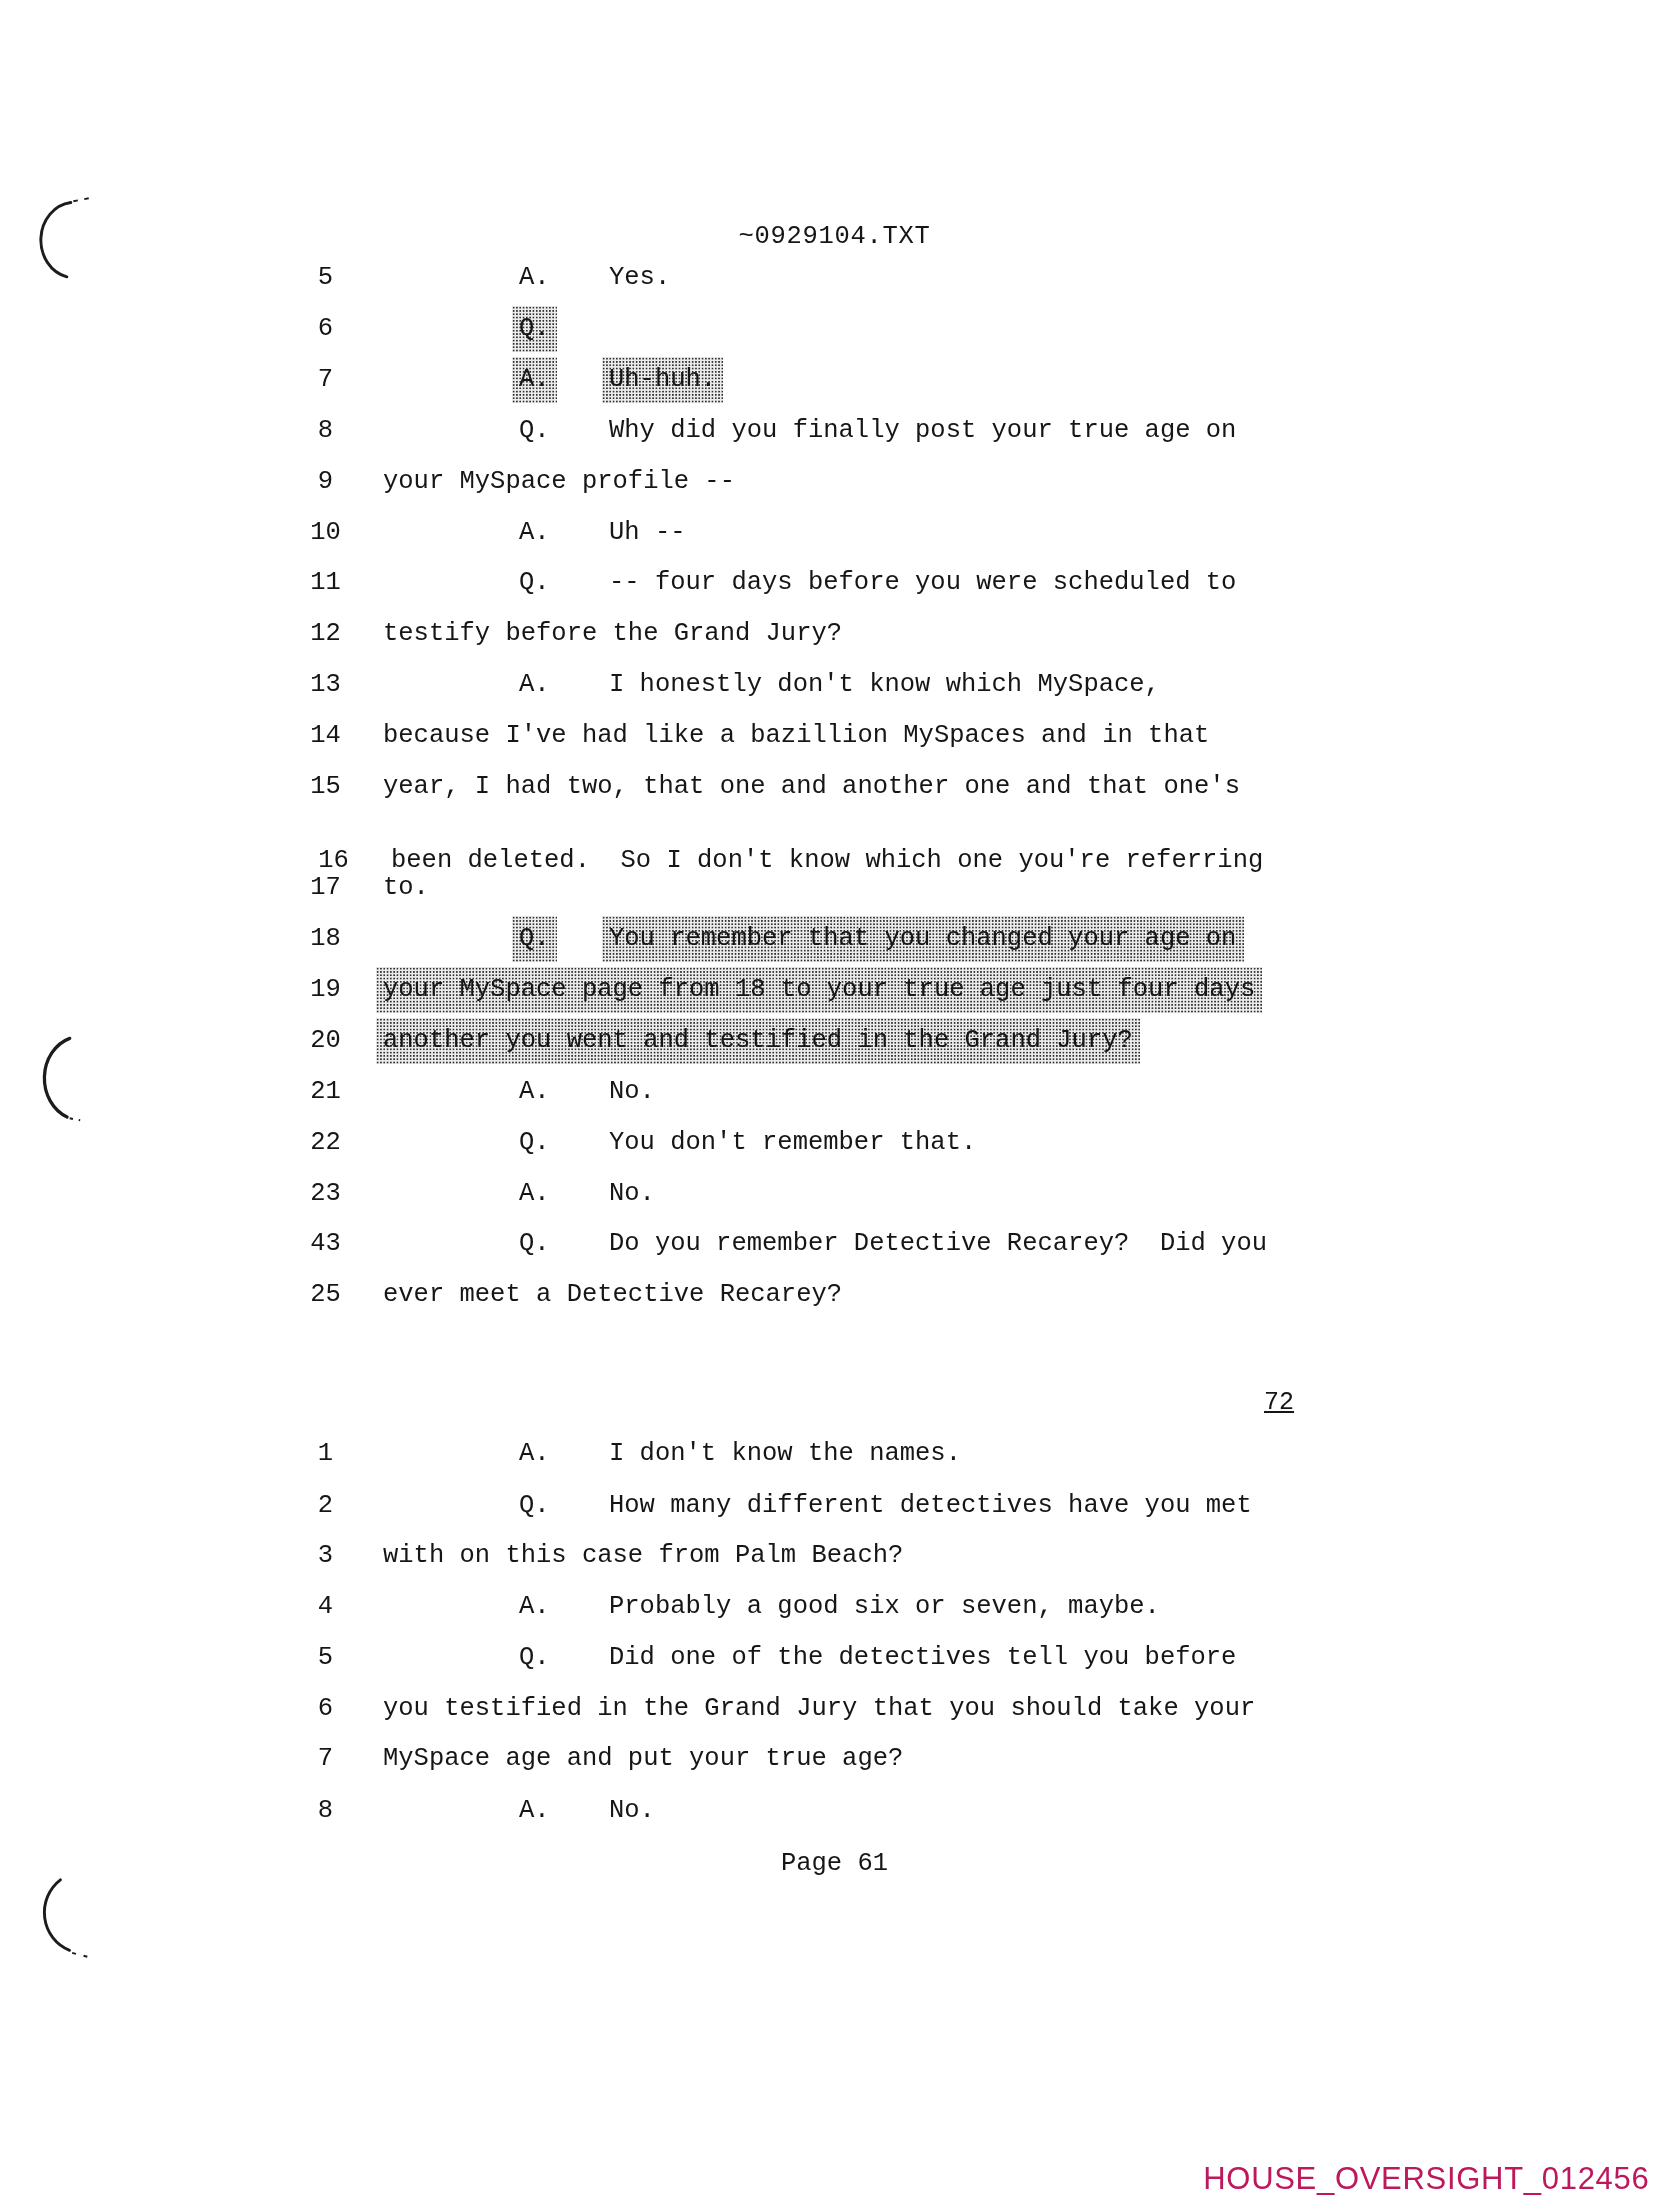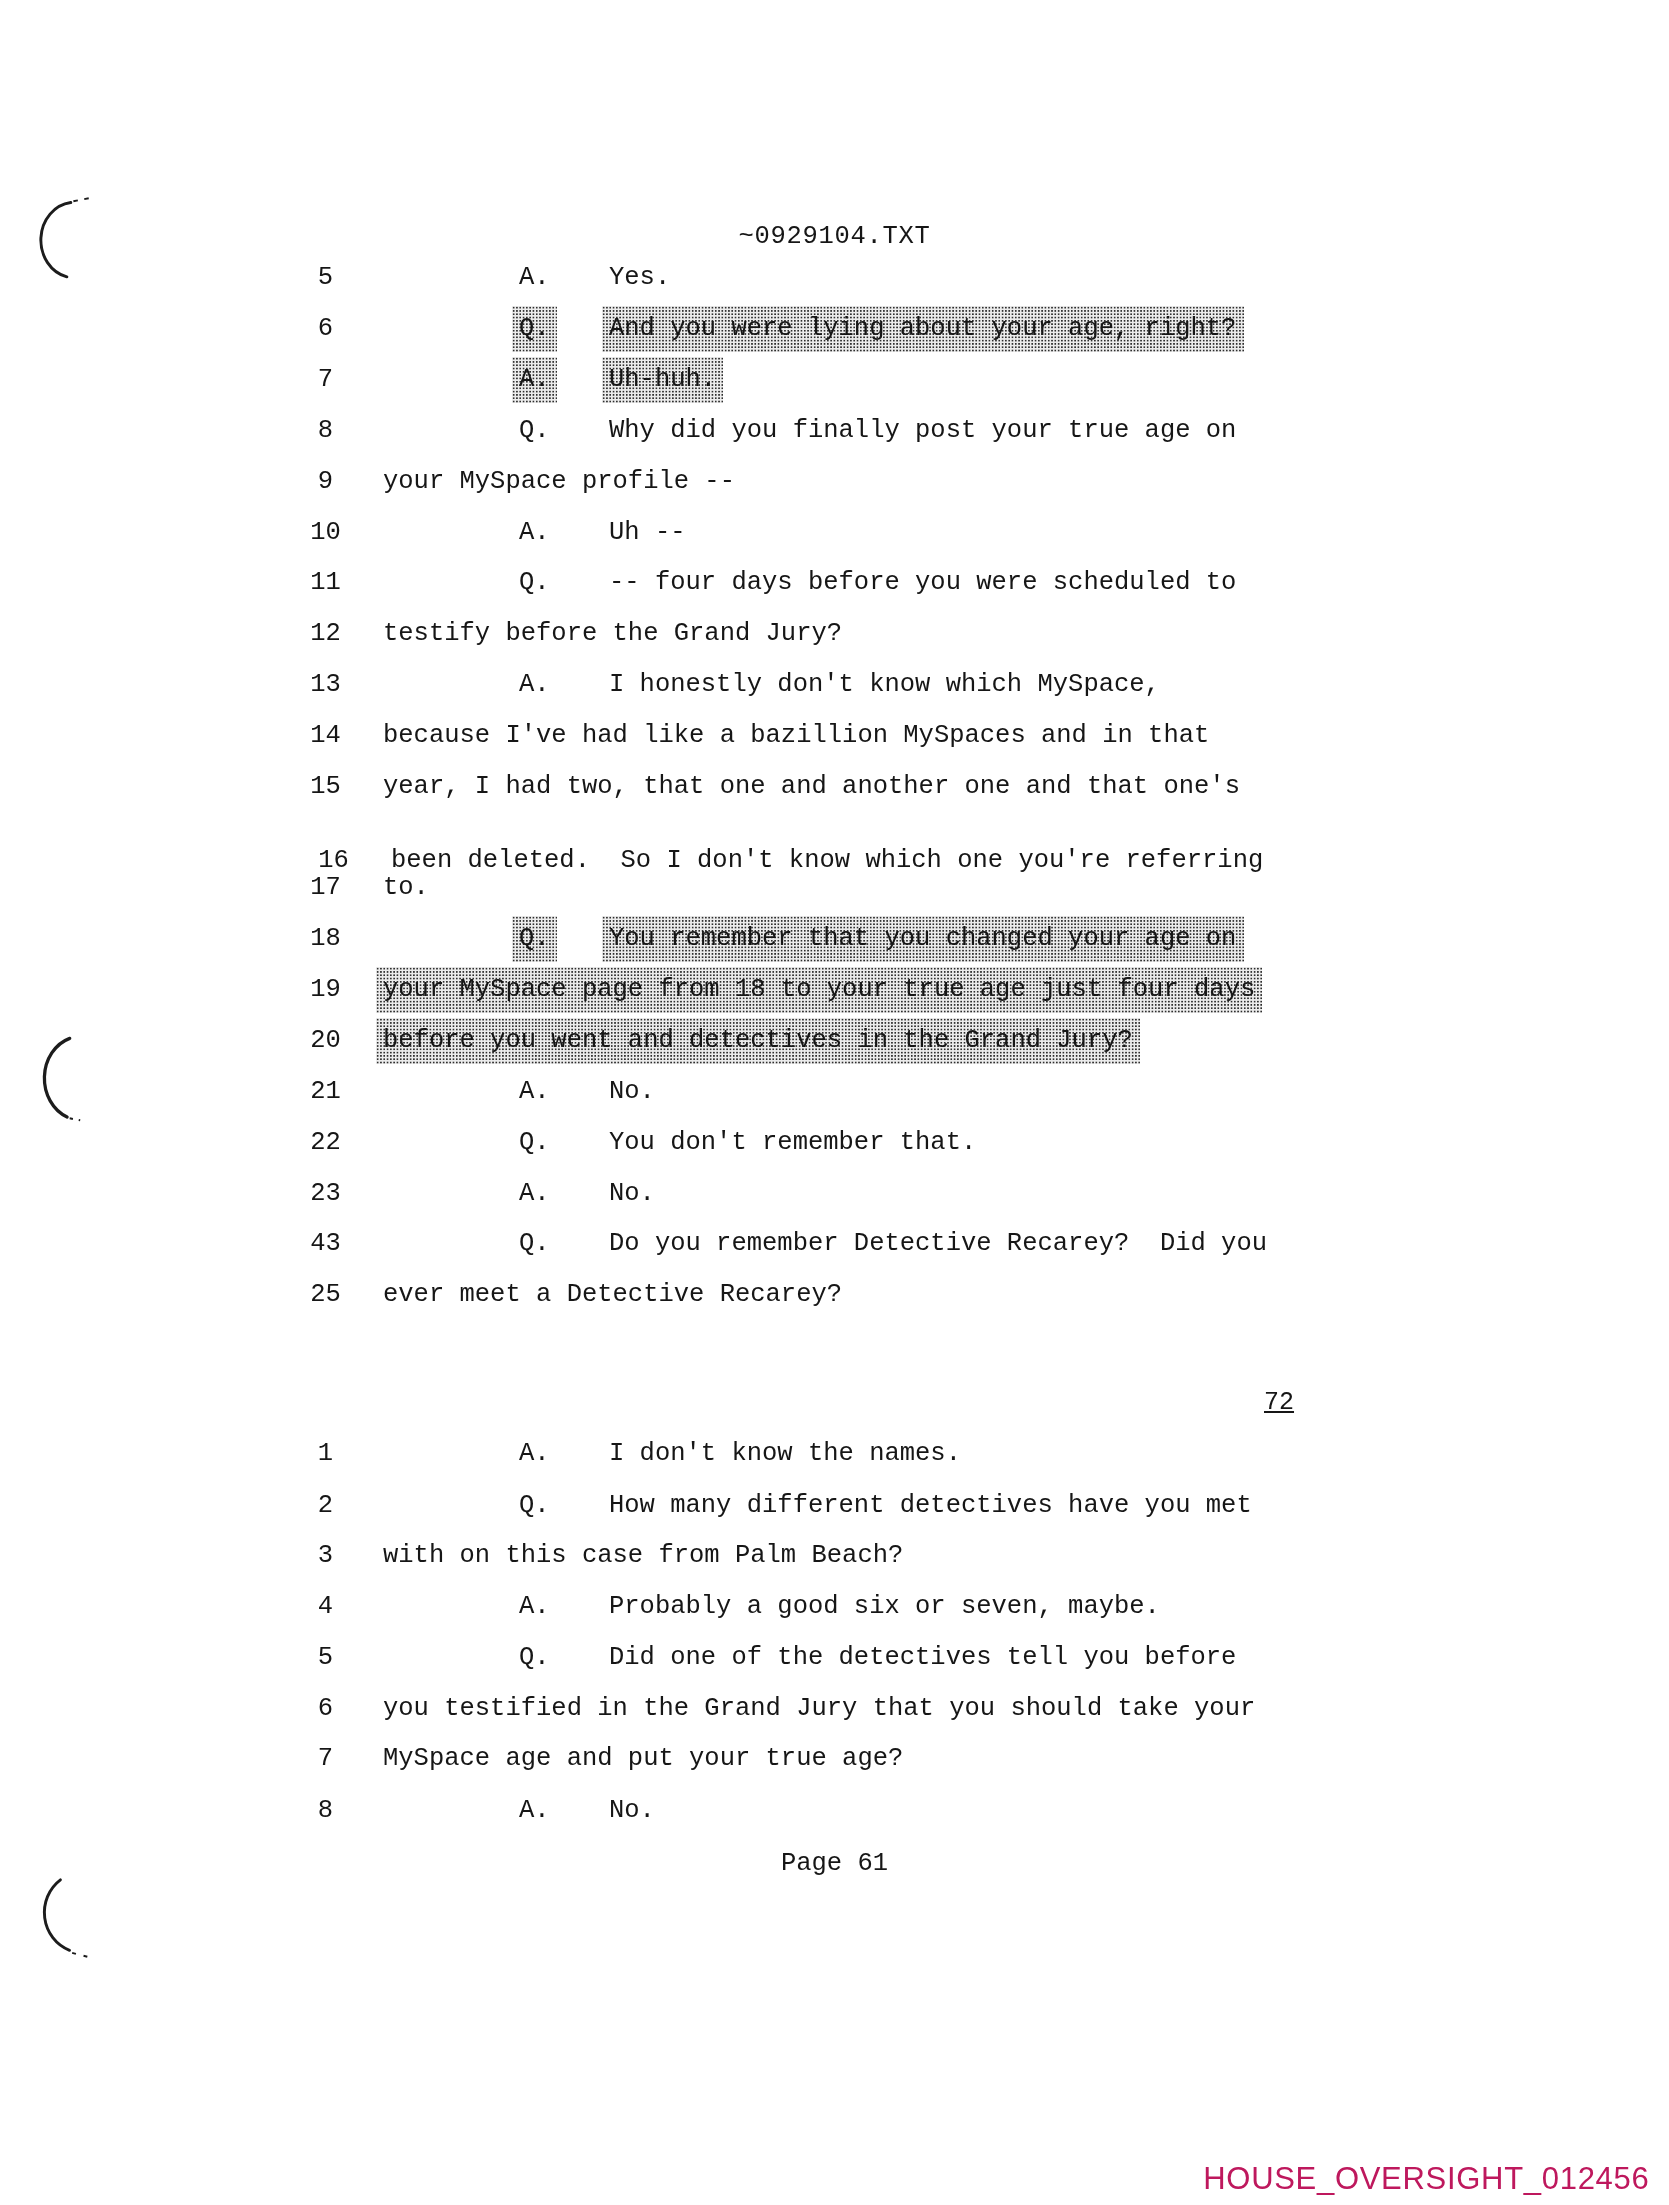--- a/index.html
+++ b/index.html
@@ -64,21 +64,20 @@
 
   <div id="lines">
       <div class="row" style="top: 261px;">
     <span class="lnum">5</span>
     <span class="speaker">A.</span>
     <span class="ltext ltext-speaker">Yes.</span>
   </div>
       <div class="row" style="top: 312px;">
     <span class="lnum">6</span>
     <span class="speaker hl">Q.</span>
-    <span class="ltext ltext-speaker hl">And you were lying about your age, right?</span>
   </div>
       <div class="row" style="top: 363px;">
     <span class="lnum">7</span>
     <span class="speaker hl">A.</span>
     <span class="ltext ltext-speaker hl">Uh-huh.</span>
   </div>
       <div class="row" style="top: 414px;">
     <span class="lnum">8</span>
     <span class="speaker">Q.</span>
     <span class="ltext ltext-speaker">Why did you finally post your true age on</span>
@@ -134,21 +133,21 @@
     <span class="ltext ltext-speaker hl">You remember that you changed your age on</span>
   </div>
       <div class="row" style="top: 973px;">
     <span class="lnum">19</span>
 
     <span class="ltext ltext-cont hl">your MySpace page from 18 to your true age just four days</span>
   </div>
       <div class="row" style="top: 1024px;">
     <span class="lnum">20</span>
 
-    <span class="ltext ltext-cont hl">before you went and detectives in the Grand Jury?</span>
+    <span class="ltext ltext-cont hl">another you went and testified in the Grand Jury?</span>
   </div>
       <div class="row" style="top: 1075px;">
     <span class="lnum">21</span>
     <span class="speaker">A.</span>
     <span class="ltext ltext-speaker">No.</span>
   </div>
       <div class="row" style="top: 1126px;">
     <span class="lnum">22</span>
     <span class="speaker">Q.</span>
     <span class="ltext ltext-speaker">You don't remember that.</span>

